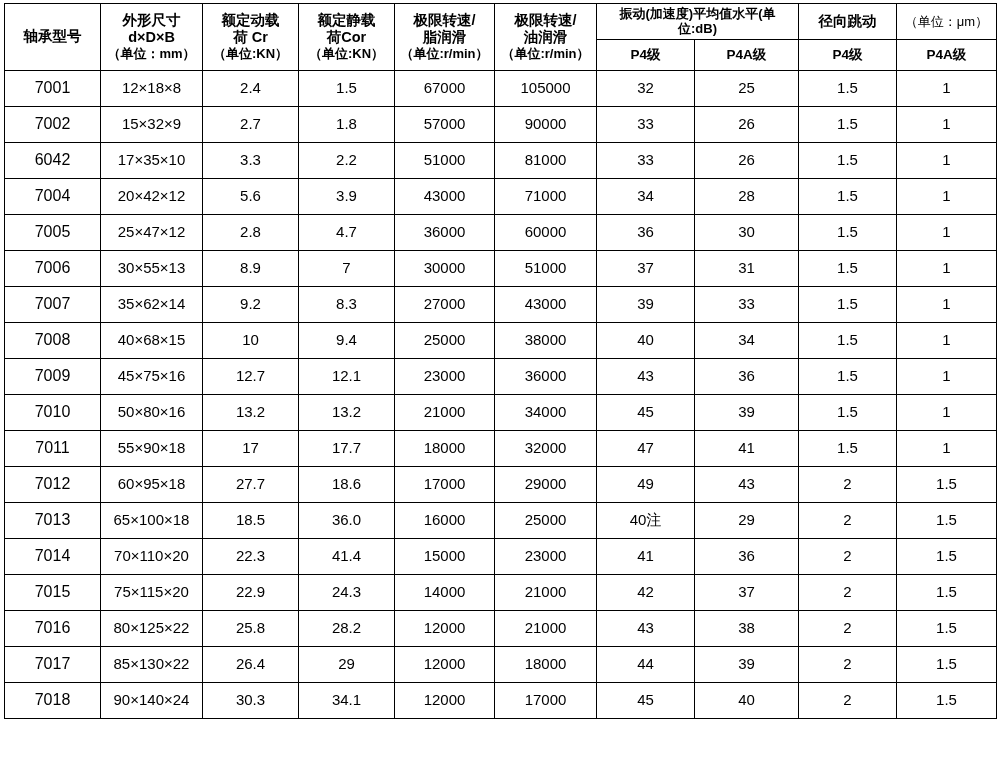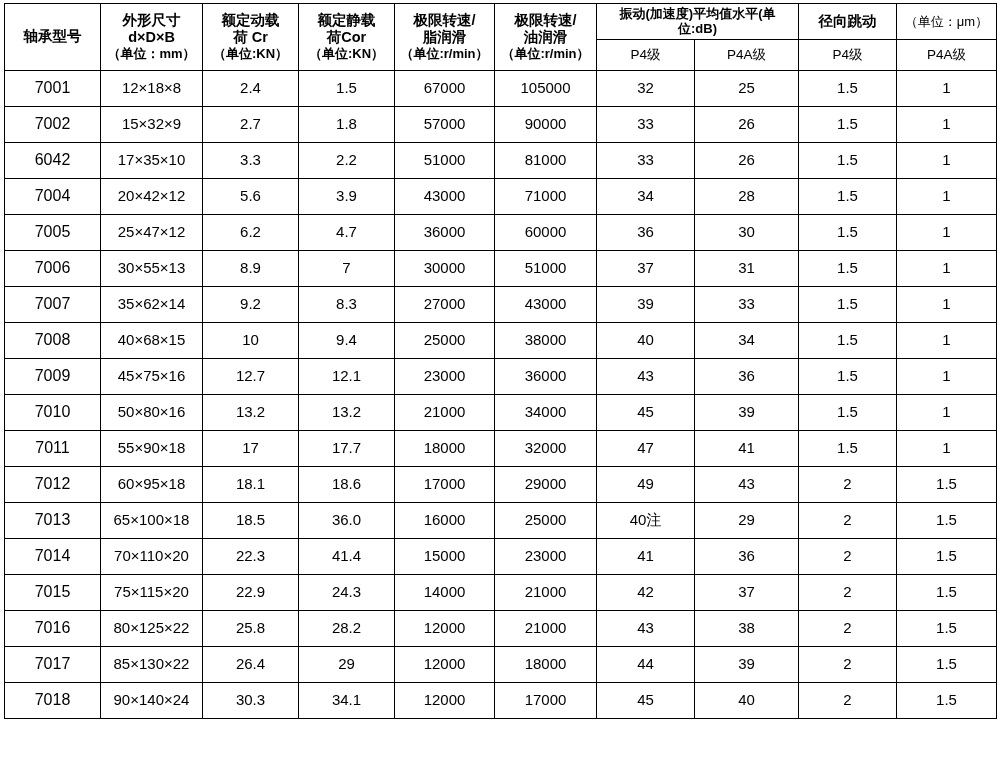--- a/index.html
+++ b/index.html
@@ -31,21 +31,21 @@
     font-size: 15px;
     padding: 0;
     line-height: 1.18;
   }
   thead th {
     font-weight: bold;
     font-size: 14.5px;
     padding: 2px 2px;
   }
   thead th.sub {
-    font-weight: normal;
+    font-weight: bold;
     font-size: 13.5px;
     height: 26px;
   }
   tbody td {
     height: 35px;
     font-weight: normal;
   }
   tbody td.model {
     font-size: 16px;
   }
@@ -176,21 +176,21 @@
           <td>43000</td>
           <td>71000</td>
           <td>34</td>
           <td>28</td>
           <td>1.5</td>
           <td>1</td>
         </tr>
         <tr>
           <td class="model">7005</td>
           <td class="dim">25×47×12</td>
-          <td>6.2</td>
+          <td>2.8</td>
           <td>4.7</td>
           <td>36000</td>
           <td>60000</td>
           <td>36</td>
           <td>30</td>
           <td>1.5</td>
           <td>1</td>
         </tr>
         <tr>
           <td class="model">7006</td>
@@ -260,21 +260,21 @@
           <td>18000</td>
           <td>32000</td>
           <td>47</td>
           <td>41</td>
           <td>1.5</td>
           <td>1</td>
         </tr>
         <tr>
           <td class="model">7012</td>
           <td class="dim">60×95×18</td>
-          <td>18.1</td>
+          <td>27.7</td>
           <td>18.6</td>
           <td>17000</td>
           <td>29000</td>
           <td>49</td>
           <td>43</td>
           <td>2</td>
           <td>1.5</td>
         </tr>
         <tr>
           <td class="model">7013</td>

